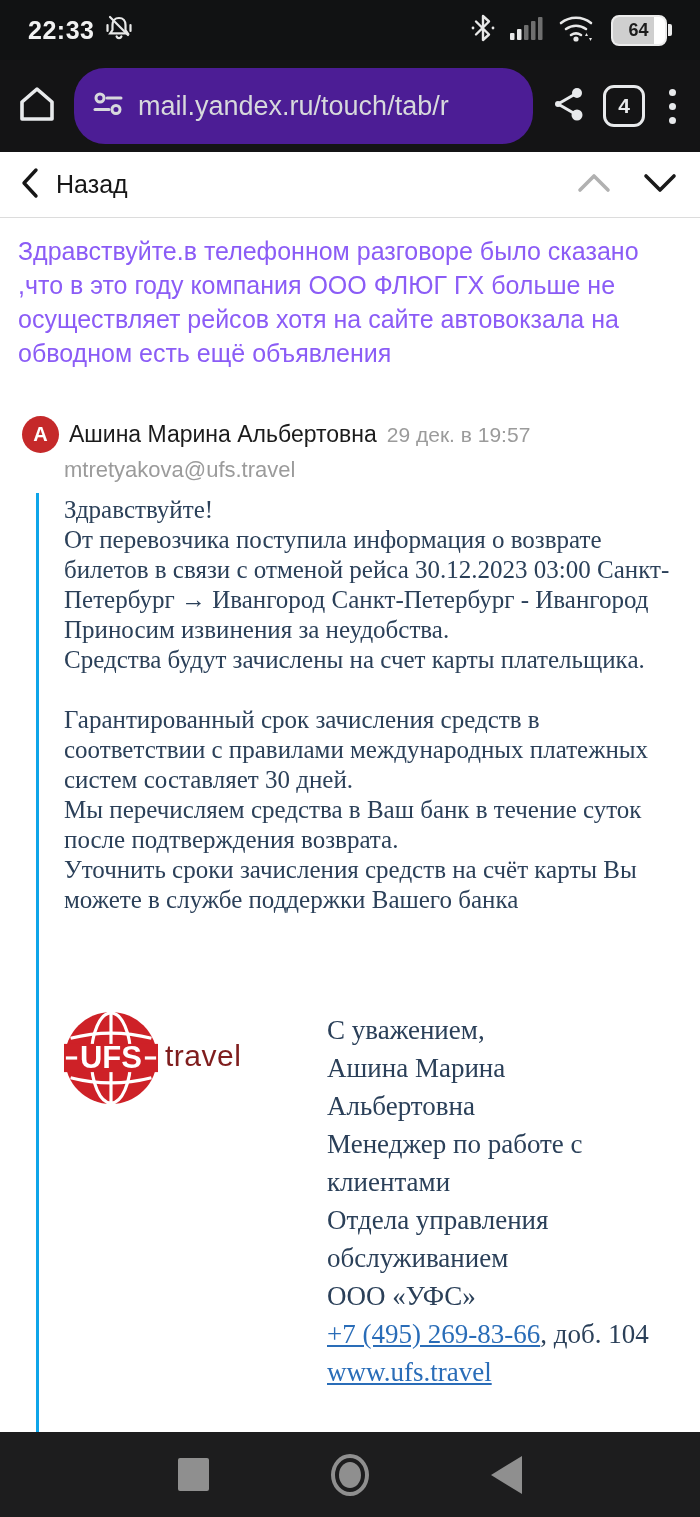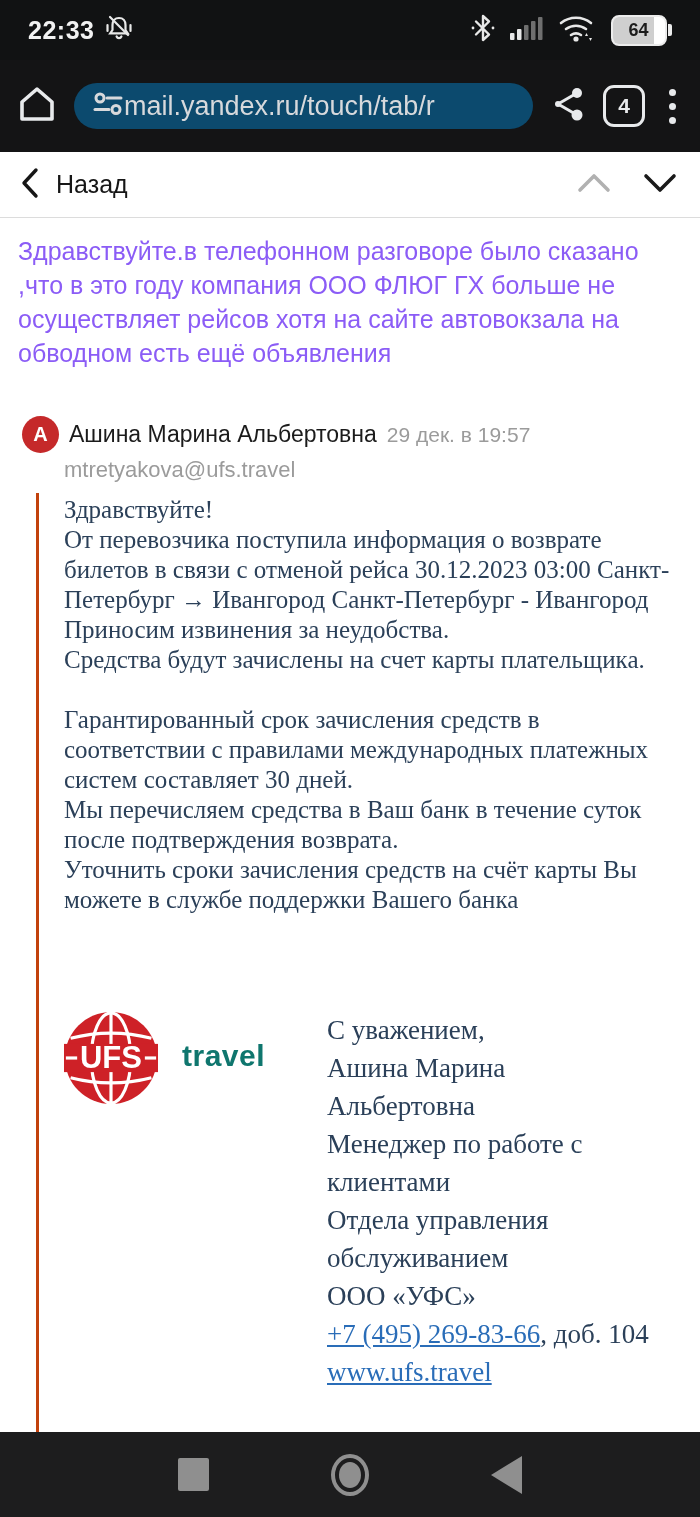--- a/index.html
+++ b/index.html
@@ -23,23 +23,23 @@
   }
   .battery-fill{position:absolute;left:0;top:0;bottom:0;width:80%;background:#cfcfcf;}
   .battery-pct{position:relative;font-size:18px;font-weight:700;color:#1c1c1c;z-index:1;}
   .battery-nub{width:4px;height:12px;background:#ececec;border-radius:0 2px 2px 0;margin-left:1.5px;}
   
   .browser-bar{
     height:92px;background:#141415;display:flex;align-items:center;
     padding:0 16px;box-sizing:border-box;gap:16px;
   }
   .url-pill{
-    flex:1;height:46px;background:#0c4a6e;border-radius:31px;
+    flex:1;height:76px;background:#4c1d95;border-radius:31px;
     display:flex;align-items:center;padding:0 18px;box-sizing:border-box;
-    min-width:0;
+    gap:14px;min-width:0;
   }
   .url-text{
     color:#d7d9dc;font-size:27px;white-space:nowrap;overflow:hidden;
     flex:1;min-width:0;
   }
   .tabs-button{
     width:36px;height:36px;border:3.5px solid #e8eaec;border-radius:11px;
     display:flex;align-items:center;justify-content:center;
   }
   .tabs-count{color:#e8eaec;font-size:21px;font-weight:700;}
@@ -64,34 +64,34 @@
   .sender-row{display:flex;align-items:center;padding-left:22px;}
   .avatar{
     width:37px;height:37px;border-radius:50%;background:#c5292a;
     display:flex;align-items:center;justify-content:center;flex:none;
   }
   .avatar-letter{color:#fff;font-size:20px;font-weight:700;}
   .sender-name{font-size:23px;color:#1b1b1b;margin-left:10px;}
   .sender-date{font-size:21px;color:#9b9b9b;margin-left:10px;}
   .sender-email{margin:4px 0 0 64px;font-size:22px;color:#9b9b9b;}
   .quote{
-    margin:10px 0 0 36px;border-left:3px solid #c2410c;
+    margin:10px 0 0 36px;border-left:3px solid #0ea5e9;
     padding:2px 18px 54px 25px;
   }
   .msg-body{
     font-family:"Liberation Serif","DejaVu Serif",serif;
     font-size:25px;line-height:30px;color:#2b4059;max-width:620px;
   }
   .msg-body p{margin:0;}
   .msg-body p.gap-before{margin-top:30px;}
   
   .sig-row{display:flex;margin-top:96px;}
   .logo-block{width:263px;flex:none;display:flex;align-items:flex-start;}
   .travel-label{
-    font-size:30px;font-weight:700;color:#0f766e;margin:28px 0 0 24px;
+    font-size:30px;font-weight:400;color:#7f1d1d;margin:28px 0 0 7px;
     letter-spacing:.5px;
   }
   .sig-text{
     width:300px;font-family:"Liberation Serif","DejaVu Serif",serif;
     font-size:27px;line-height:38px;color:#2b4059;
   }
   .sig-text .line{margin:0;}
   .sig-link{color:#2a6db8;text-decoration:underline;}
   .phone-line{white-space:nowrap;}
   

